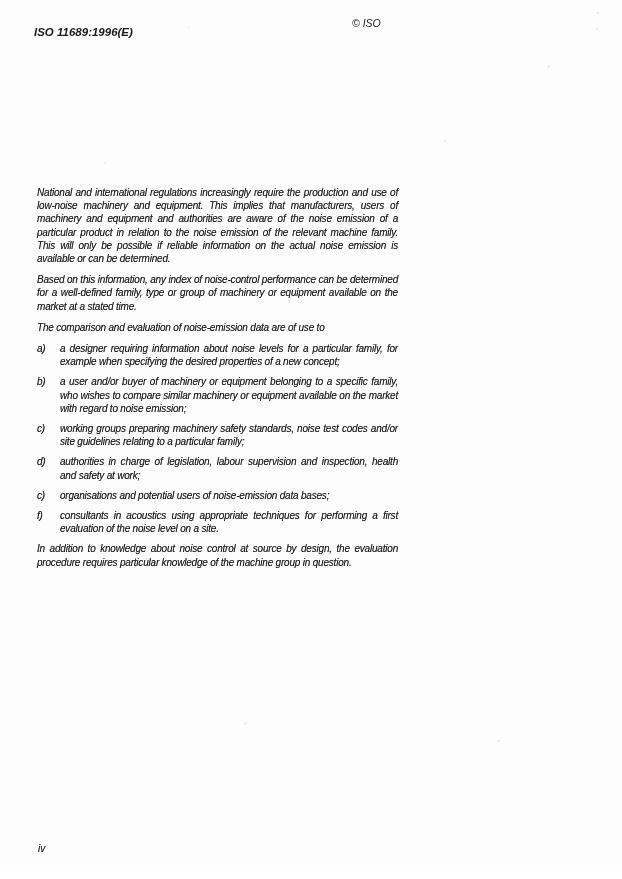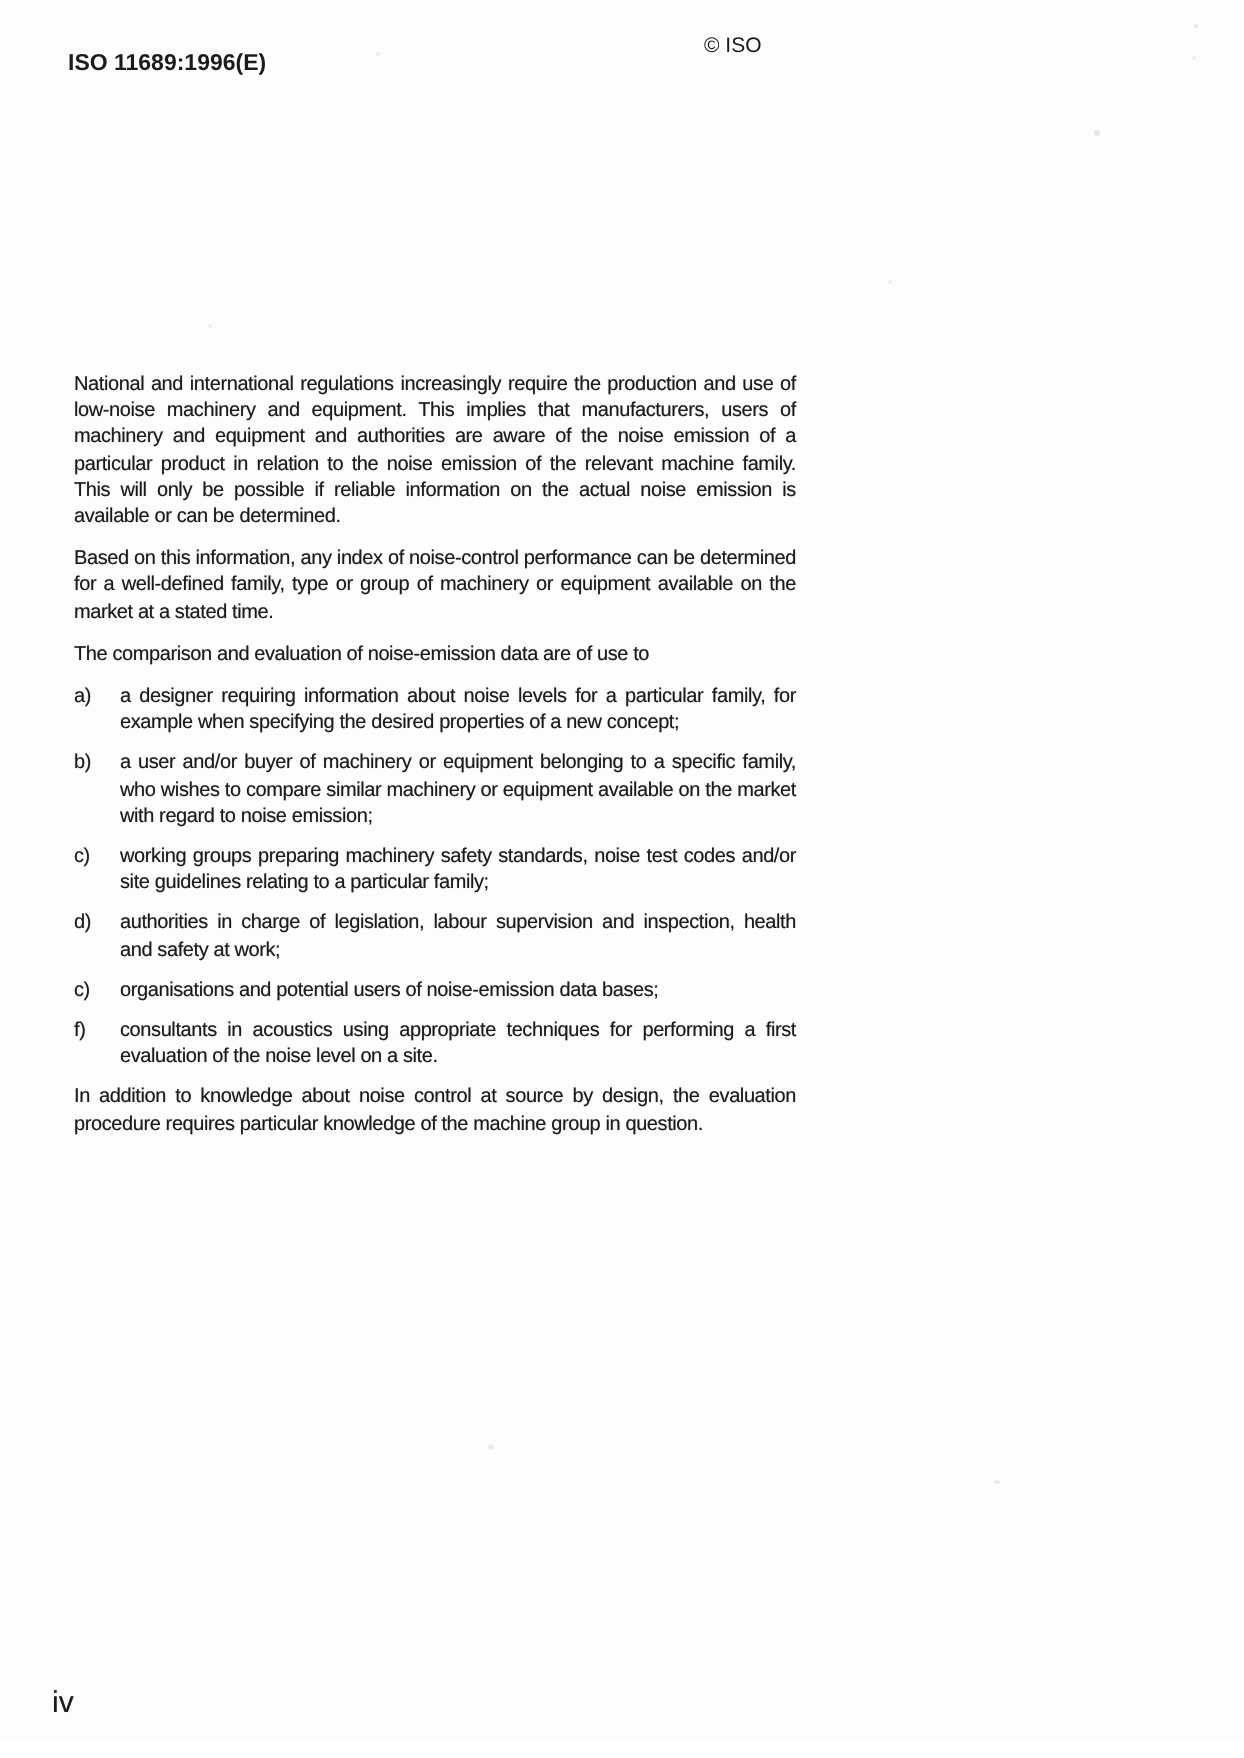--- a/index.html
+++ b/index.html
@@ -8,20 +8,21 @@
     background: #ffffff;
   }
   .page {
     position: relative;
     width: 622px;
     height: 870px;
     background: #fdfdfd;
     font-family: "Liberation Sans", "DejaVu Sans", sans-serif;
     color: #1b1b1b;
     overflow: hidden;
+    font-style: italic;
   }
   .hdr-left {
     position: absolute;
     left: 34px;
     top: 26px;
     font-size: 11.5px;
     font-weight: bold;
   }
   .hdr-right {
     position: absolute;
@@ -71,23 +72,23 @@
   }
   .list-text {
     flex: 1;
     text-align: justify;
   }
   .closing .para:first-child {
     margin-top: 1px;
   }
   .page-number {
     position: absolute;
-    left: 26px;
+    left: 38px;
     top: 843px;
-    font-size: 15px;
+    font-size: 10px;
     text-shadow: 0 0 0.4px rgba(30,30,30,0.5);
   }
   .speck {
     position: absolute;
     border-radius: 50%;
     background: #a8a8a8;
   }
   .speck.s1 { left: 547px; top: 65px;  width: 3px; height: 3px; opacity: 0.25; }
   .speck.s2 { left: 444px; top: 140px; width: 2px; height: 2px; opacity: 0.2; }
   .speck.s3 { left: 104px; top: 162px; width: 2px; height: 2px; opacity: 0.2; }

